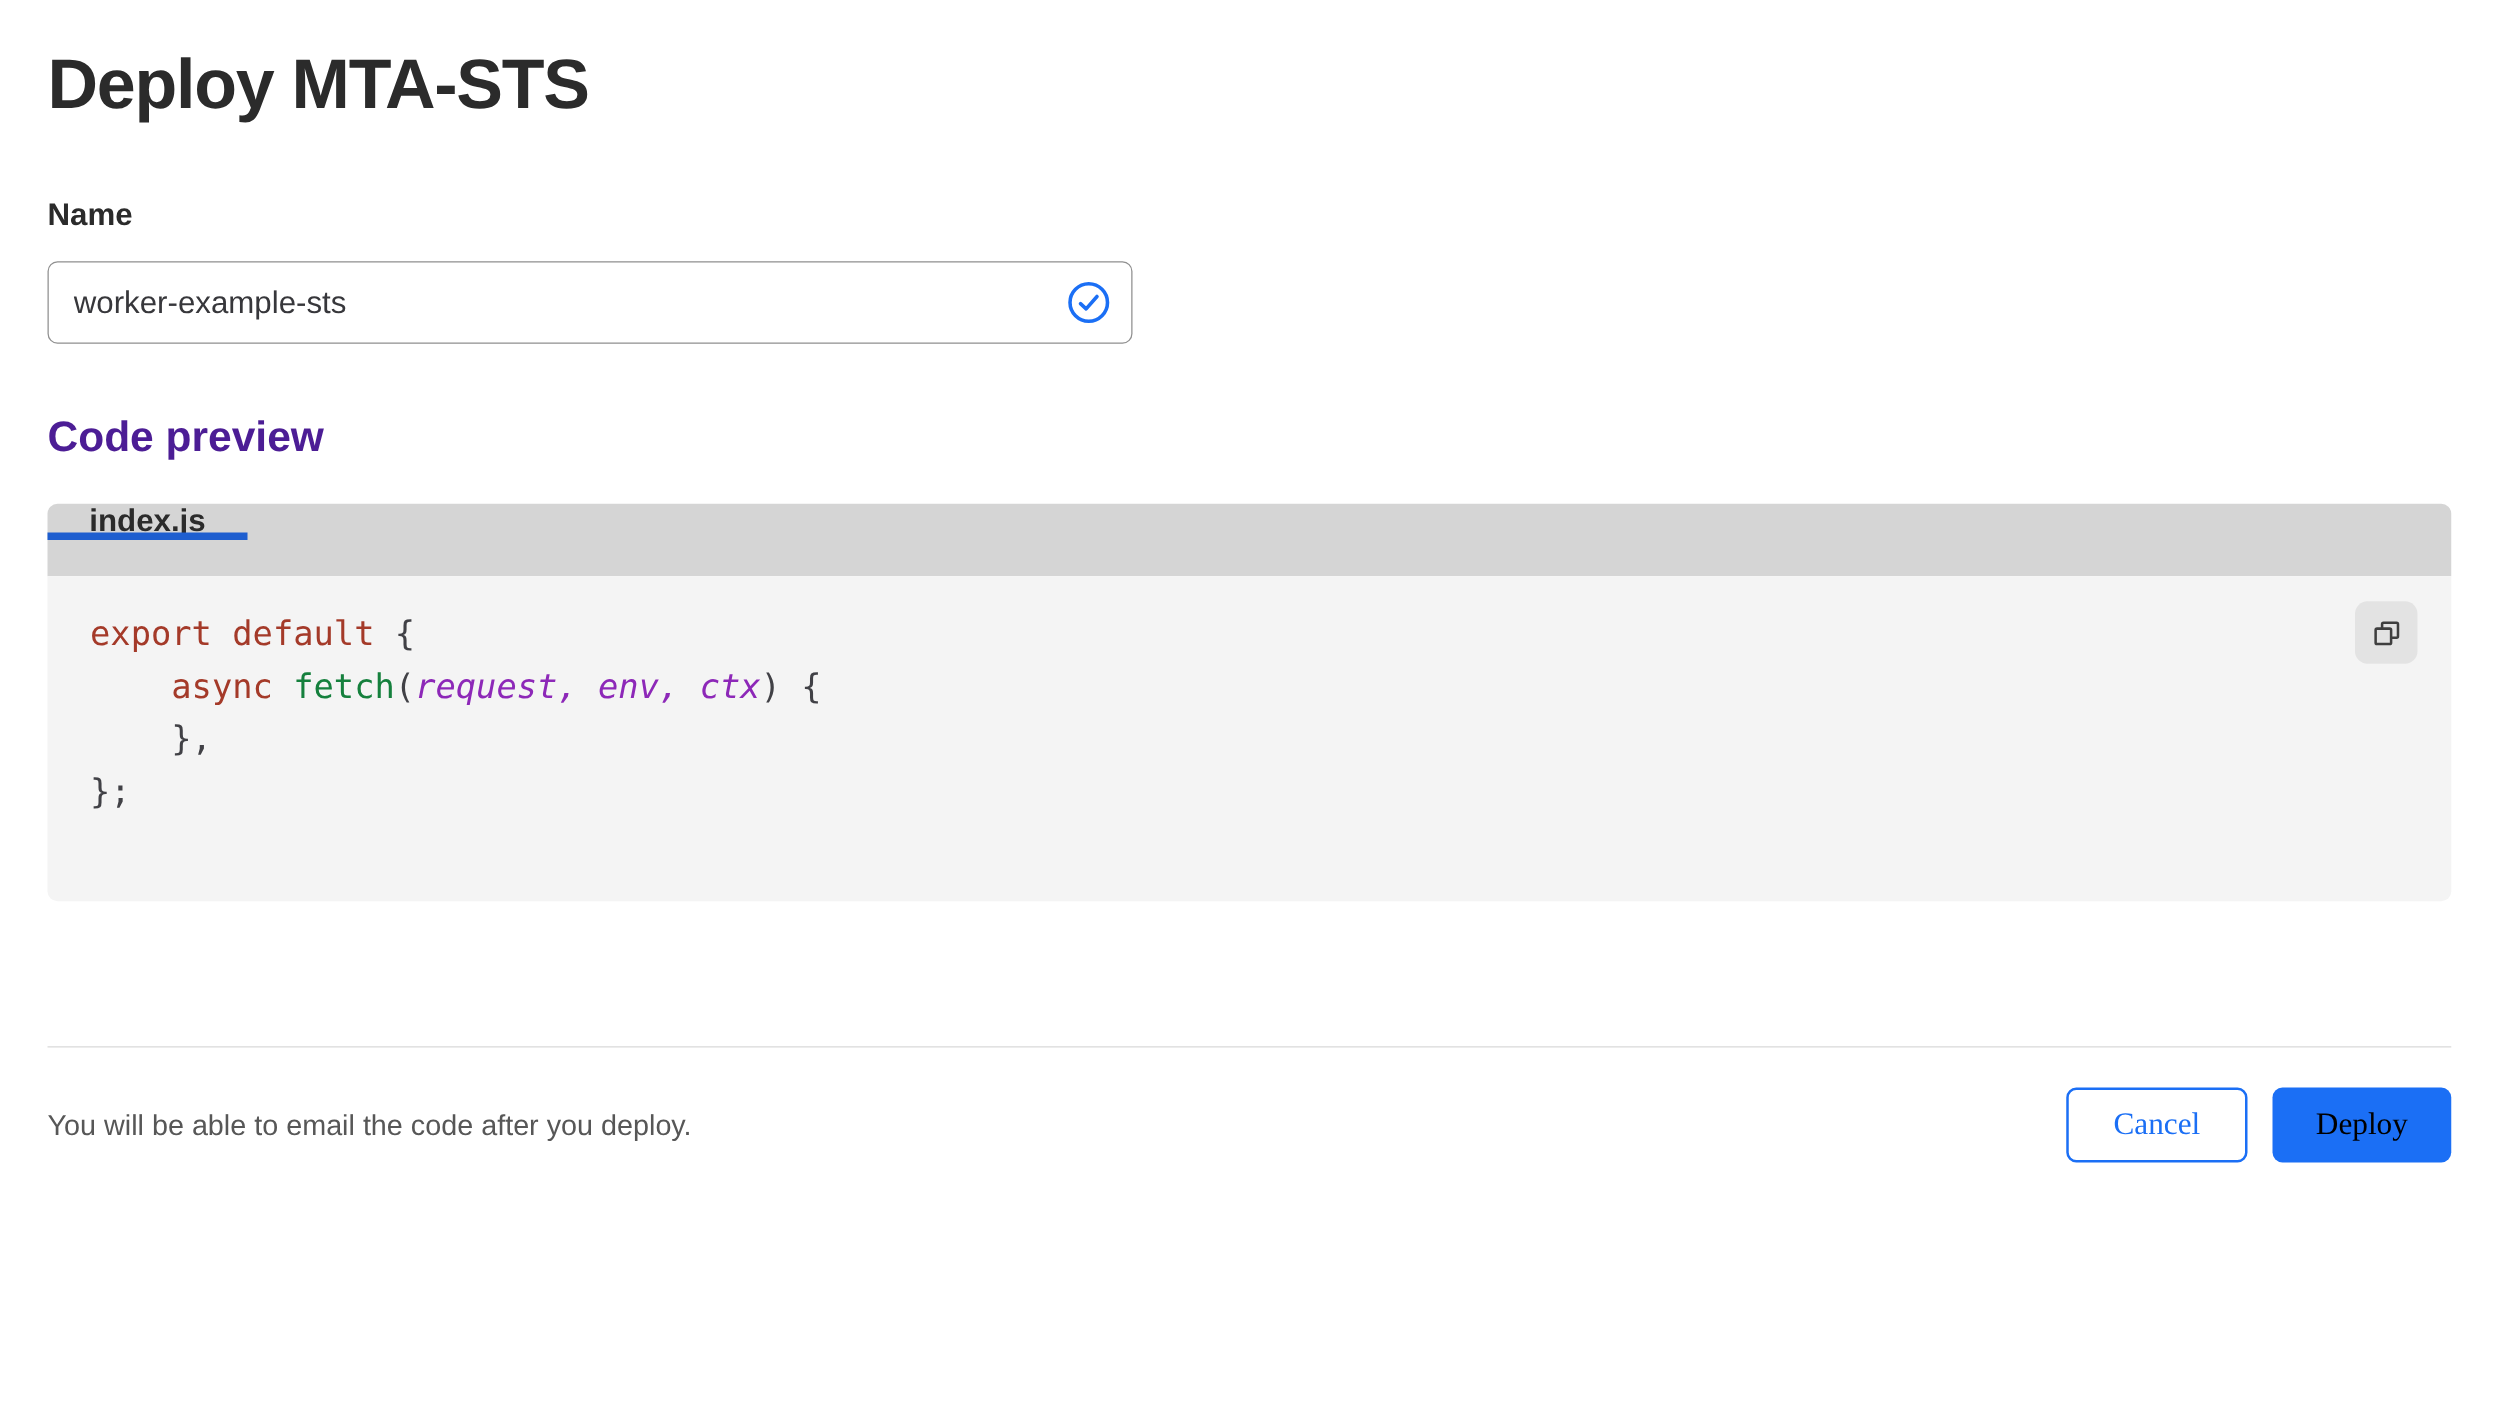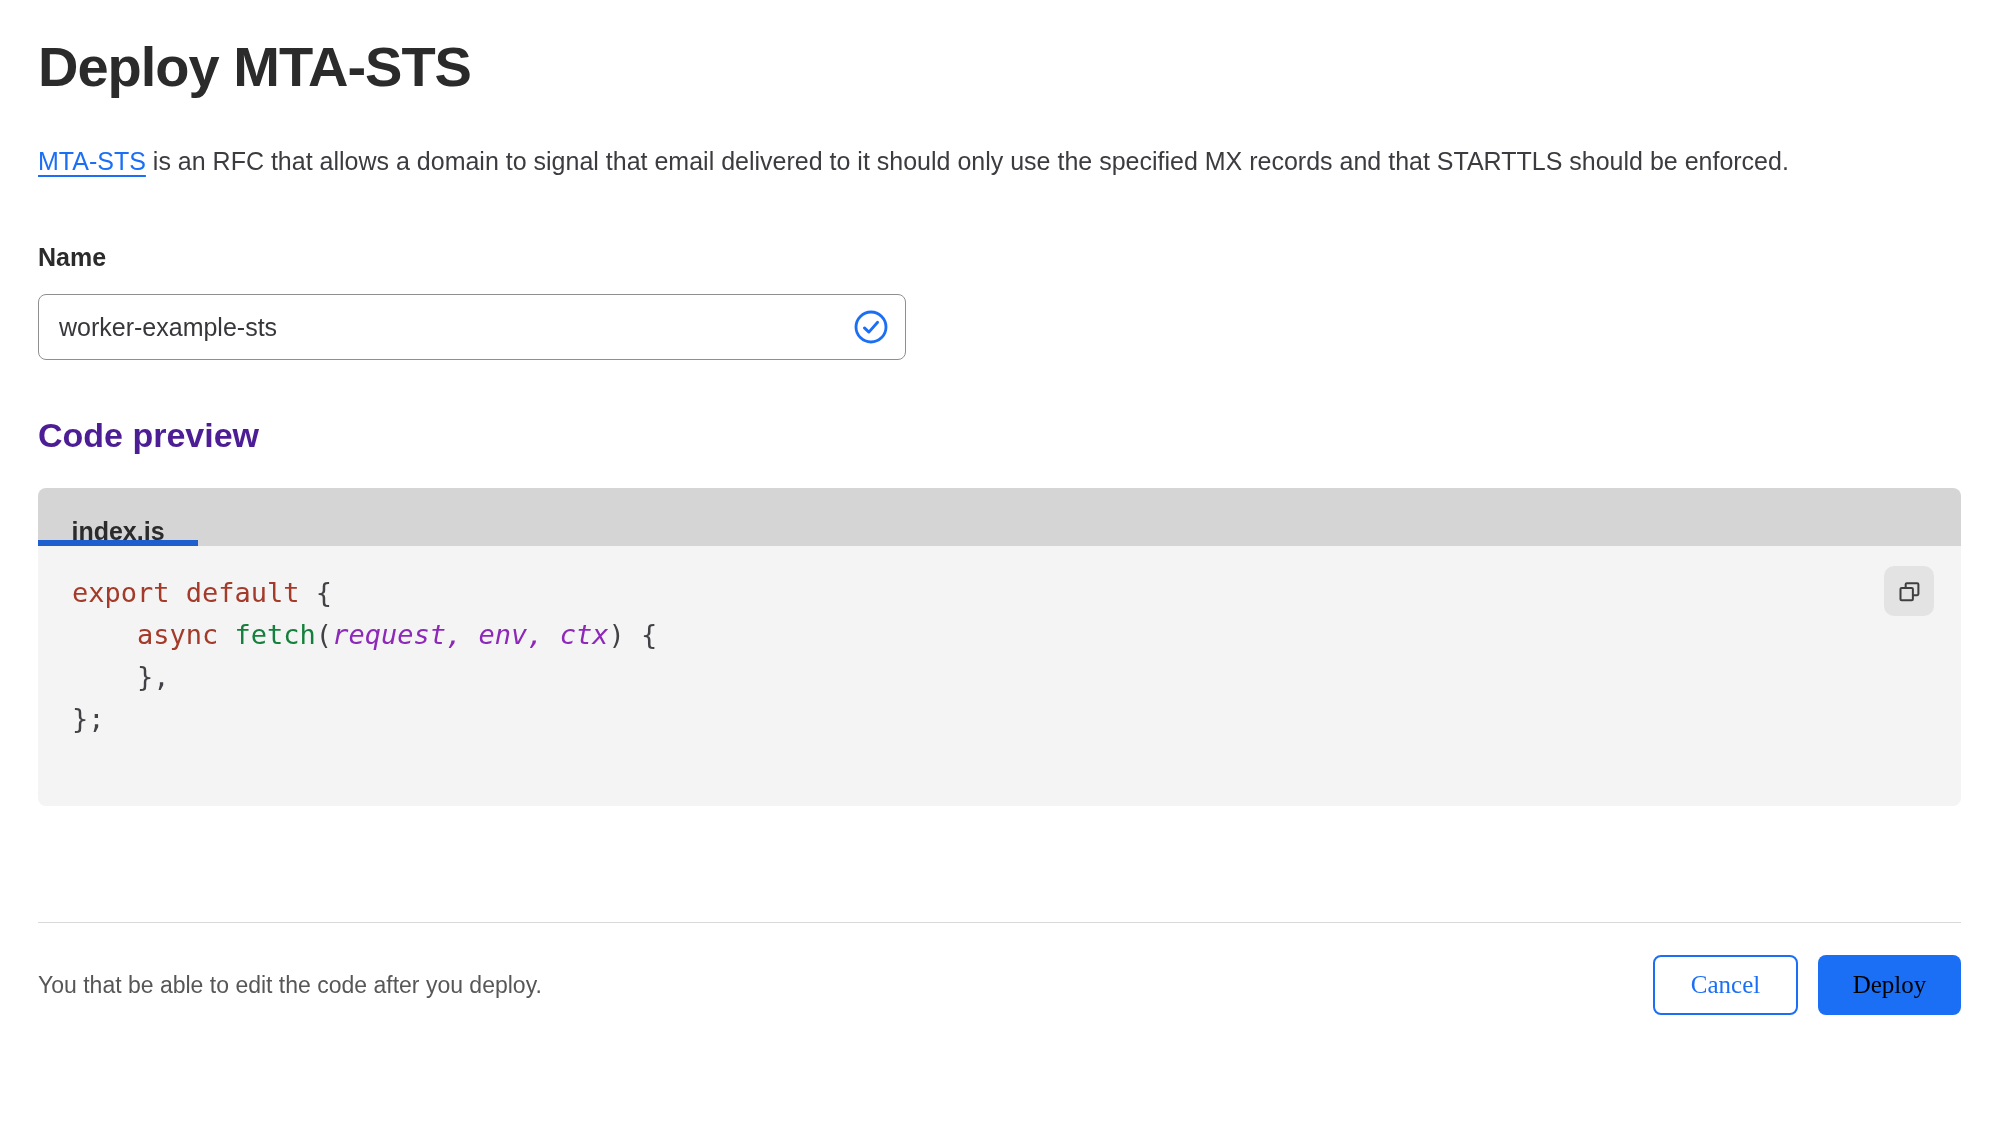--- a/index.html
+++ b/index.html
@@ -79,21 +79,21 @@
   .code-card {
     margin-top: 38px;
     width: 1923px;
     border-radius: 8px;
   }
   .tabbar {
     height: 58px;
     background: #d5d5d5;
     border-radius: 8px 8px 0 0;
     display: flex;
-    align-items: flex-end;
+    align-items: flex-start;
   }
   .tab {
     position: relative;
     width: 160px;
     display: flex;
     align-items: center;
     justify-content: center;
     font-size: 25px;
     font-weight: 700;
     color: #2b2b2b;
@@ -181,21 +181,20 @@
     color: #000000;
   }
 </style>
 </head>
 <body>
 
 <div class="page">
 
   <h1 class="page-title">Deploy MTA-STS</h1>
 
-  <p class="desc"><a href="#">MTA-STS</a> <span>is an RFC that allows a domain to signal that email delivered to it should only use the specified MX records and that STARTTLS should be enforced.</span></p>
 
   <label class="field-label">Name</label>
 
   <div class="input-wrap">
     <input type="text" value="worker-example-sts" style="">
     <svg class="input-valid-icon" viewBox="0 0 24 24" fill="none">
       <circle cx="12" cy="12" r="10" stroke="#1b6ff5" stroke-width="1.9"></circle>
       <path d="M7.6 12.6 L10.6 15.4 L16.4 8.8" stroke="#1b6ff5" stroke-width="1.9" stroke-linecap="round" stroke-linejoin="round"></path>
     </svg>
   </div>
@@ -221,20 +220,20 @@
           <div class="code-line"><span class="tok-pln">    </span><span class="tok-kw">async</span><span class="tok-pln"> </span><span class="tok-fn">fetch</span><span class="tok-pln">(</span><span class="tok-param">request, env, ctx</span><span class="tok-pln">) {</span></div>
           <div class="code-line"><span class="tok-pln">    },</span></div>
           <div class="code-line"><span class="tok-pln">};</span></div>
         </div>
     </div>
   </div>
 
   <div class="divider"></div>
 
   <div class="footer">
-    <span class="footer-note">You that be able to edit the code after you deploy.</span>
+    <span class="footer-note">You will be able to email the code after you deploy.</span>
     <div class="footer-actions">
       <button class="btn btn-cancel">Cancel</button>
       <button class="btn btn-deploy">Deploy</button>
     </div>
   </div>
 
 </div>
 
 </body></html>

